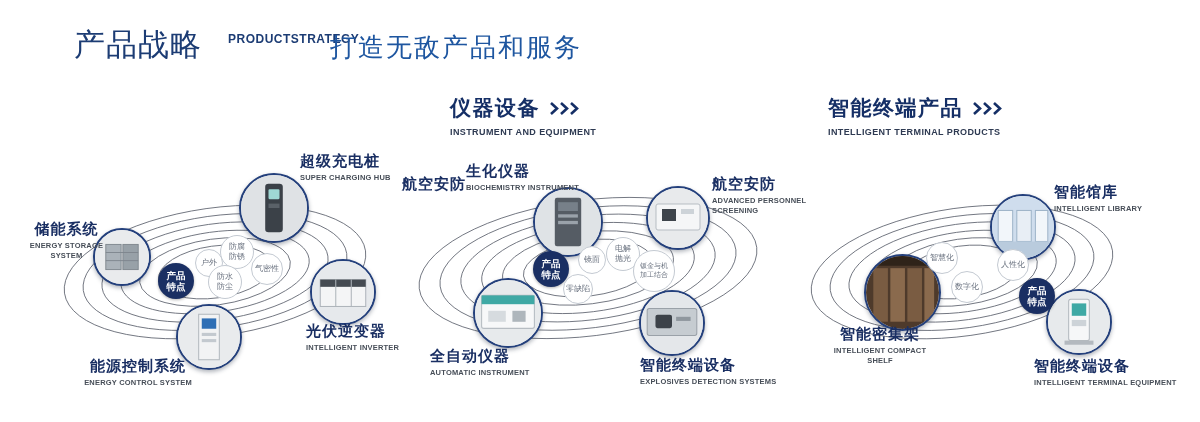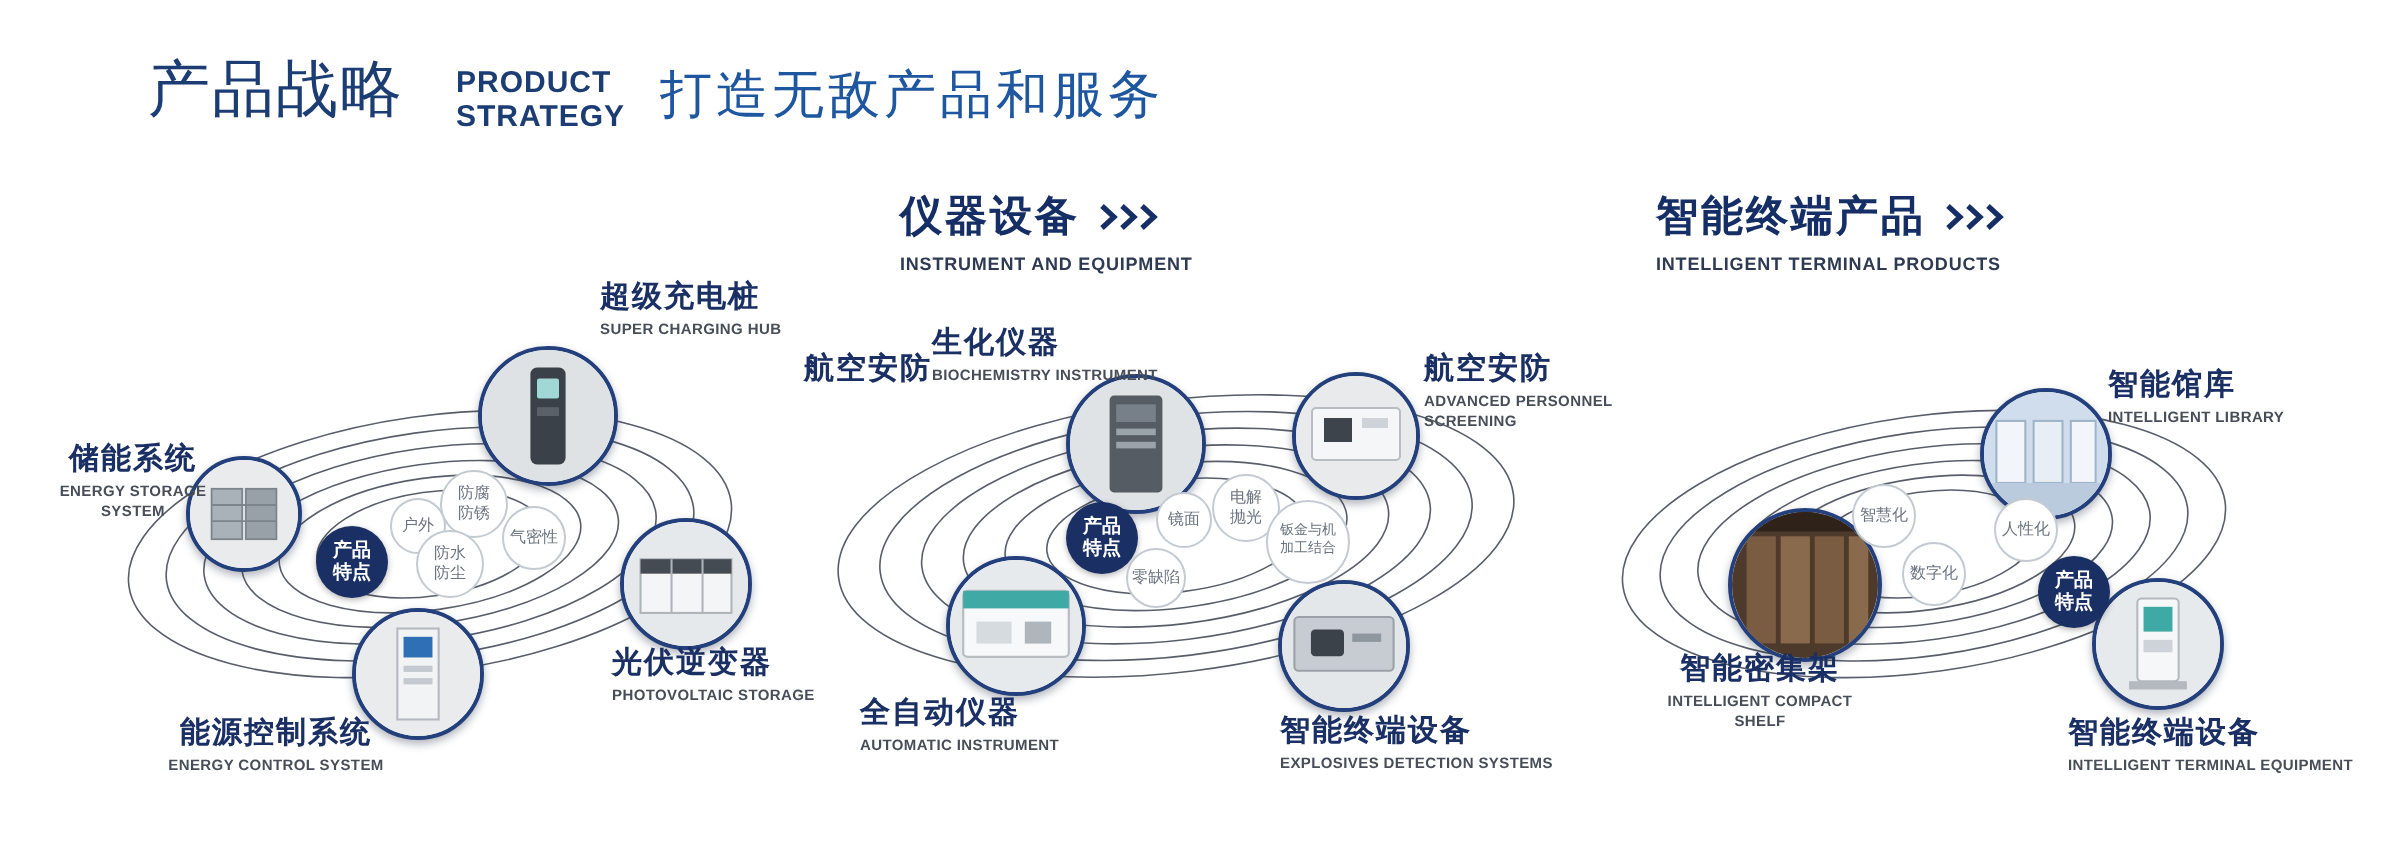--- a/index.html
+++ b/index.html
@@ -1,20 +1,20 @@
 <!DOCTYPE html>
 <html><head>
 <meta charset="utf-8">
 <style>
   html,body{margin:0;padding:0}
   body{width:1200px;height:422px;background:#fff;font-family:"Liberation Sans","DejaVu Sans",sans-serif}
   .canvas{position:relative;width:1200px;height:422px;background:#fff;overflow:hidden}
   .orbits{position:absolute;left:0;top:0}
   .hdr-title{position:absolute;left:74px;top:24px;font-size:31px;font-weight:normal;color:#1c3c74;letter-spacing:1px}
-  .hdr-sub{position:absolute;left:228px;top:33px;display:flex;flex-direction:column;font-size:15px;font-weight:bold;color:#1c3c74;line-height:1.15;letter-spacing:.5px}
+  .hdr-sub{position:absolute;left:228px;top:33px;display:flex;flex-direction:row;font-size:12px;font-weight:bold;color:#1c3c74;line-height:1.15;letter-spacing:.5px}
   .slogan{position:absolute;left:330px;top:30px;font-size:26px;font-weight:normal;color:#1e56a0;letter-spacing:2px}
   .sec-head{position:absolute}
   .sec-title-row{display:flex;align-items:center;gap:10px}
   .sec-title{font-size:21px;font-weight:bold;color:#152f66;letter-spacing:1.5px}
   .sec-sub{font-size:9px;font-weight:bold;color:#2e3a52;letter-spacing:.4px;margin-top:5px}
   .pcircle{position:absolute;border-radius:50%;border:2px solid #24407c;overflow:hidden;background:#eef0f2;box-shadow:0 2px 4px rgba(30,40,60,.35)}
   .pcircle svg{display:block;width:100%;height:100%}
   .plabel{position:absolute}
   .plabel .zh{font-size:15px;font-weight:bold;color:#1a2f63;letter-spacing:1px}
   .plabel .en{font-size:7.5px;font-weight:bold;color:#474e58;letter-spacing:.2px;margin-top:2px;line-height:1.35}
@@ -125,27 +125,27 @@
         <rect x="23" y="12" width="14" height="10" fill="#2f6fb5"></rect>
         <rect x="23" y="26" width="14" height="3" fill="#c3c9cf"></rect>
         <rect x="23" y="32" width="14" height="3" fill="#c3c9cf"></rect>
       </svg>
   </div>
 
   <div class="plabel tc" style="left:14px;top:220px;width:105px">
     <div class="zh">储能系统</div>
     <div class="en" style="width:80px;margin:2px auto 16px">ENERGY STORAGE SYSTEM</div>
   </div>
-  <div class="plabel" style="left:300px;top:139px">
+  <div class="plabel" style="left:300px;top:152px">
     <div class="zh">超级充电桩</div>
     <div class="en">SUPER CHARGING HUB</div>
   </div>
   <div class="plabel" style="left:306px;top:322px">
     <div class="zh">光伏逆变器</div>
-    <div class="en">PHOTOVOLTAIC STORAGE</div>
+    <div class="en">INTELLIGENT INVERTER</div>
   </div>
   <div class="plabel tc" style="left:72px;top:357px;width:132px">
     <div class="zh">能源控制系统</div>
     <div class="en">ENERGY CONTROL SYSTEM</div>
   </div>
 
   <div class="badge" style="left:158px;top:263px;width:36px;height:36px">
     <span class="inner">产品特点</span>
   </div>
   <div class="bubble" style="left:195px;top:249px;width:26px;height:26px">户外</div>

